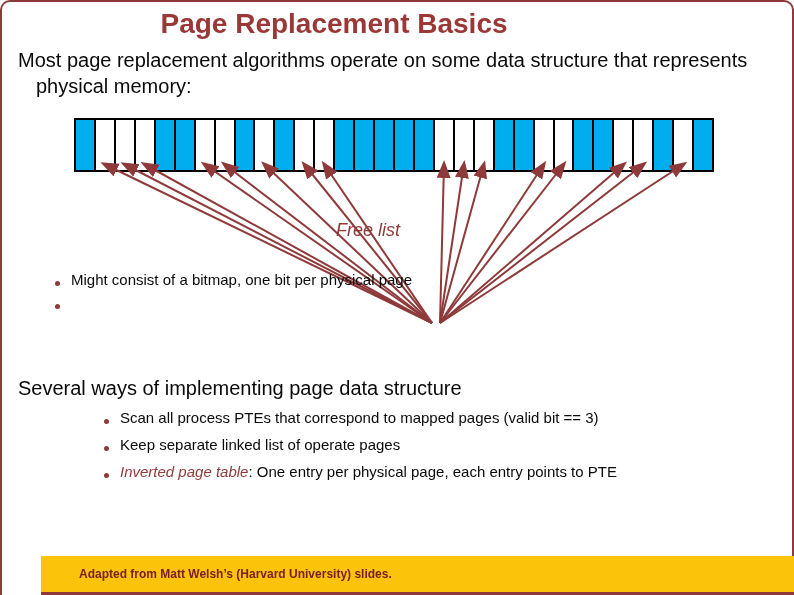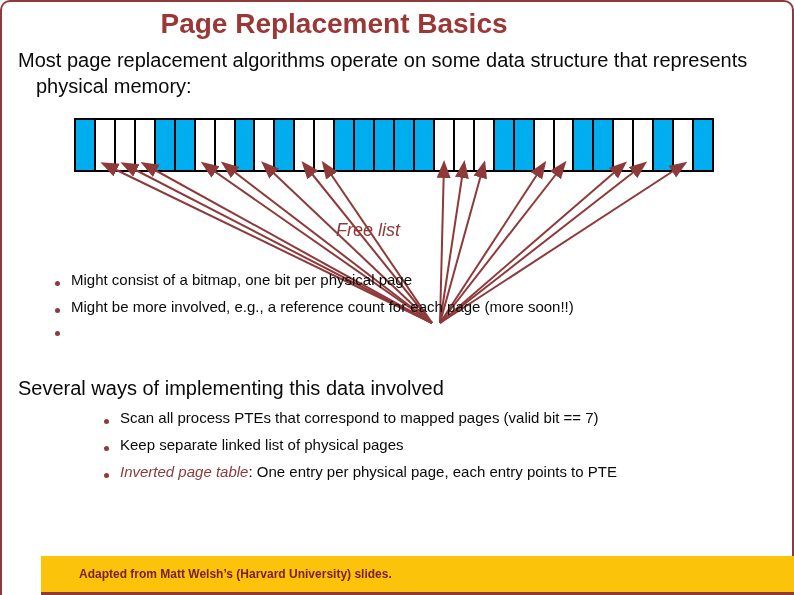--- a/index.html
+++ b/index.html
@@ -150,37 +150,33 @@
 
 <div class="free-list-label">Free list</div>
 
 <div class="bullet-list bullet-list-1" id="list1">
     <div class="bullet-row">
       <span class="bullet-dot"></span>
       <span>Might consist of a bitmap, one bit per physical page</span>
     </div>
     <div class="bullet-row">
       <span class="bullet-dot"></span>
-      <span>Might be more involved, e.g., a reference count for each page (more soon!!)</span>
-    </div>
-    <div class="bullet-row">
-      <span class="bullet-dot"></span>
     </div>
   </div>
 
-<div class="section-heading">Several ways of implementing this data involved</div>
+<div class="section-heading">Several ways of implementing page data structure</div>
 
 <div class="bullet-list bullet-list-2" id="list2">
     <div class="bullet-row">
       <span class="bullet-dot"></span>
-      <span>Scan all process PTEs that correspond to mapped pages (valid bit == 7)</span>
+      <span>Scan all process PTEs that correspond to mapped pages (valid bit == 3)</span>
     </div>
     <div class="bullet-row">
       <span class="bullet-dot"></span>
-      <span>Keep separate linked list of physical pages</span>
+      <span>Keep separate linked list of operate pages</span>
     </div>
     <div class="bullet-row">
       <span class="bullet-dot"></span>
       <span><span class="bullet-lead">Inverted page table</span>: One entry per physical page, each entry points to PTE</span>
     </div>
   </div>
 
 <div class="footer-bar">
   <div class="footer-text">Adapted from Matt Welsh’s (Harvard University) slides.</div>
 </div>

